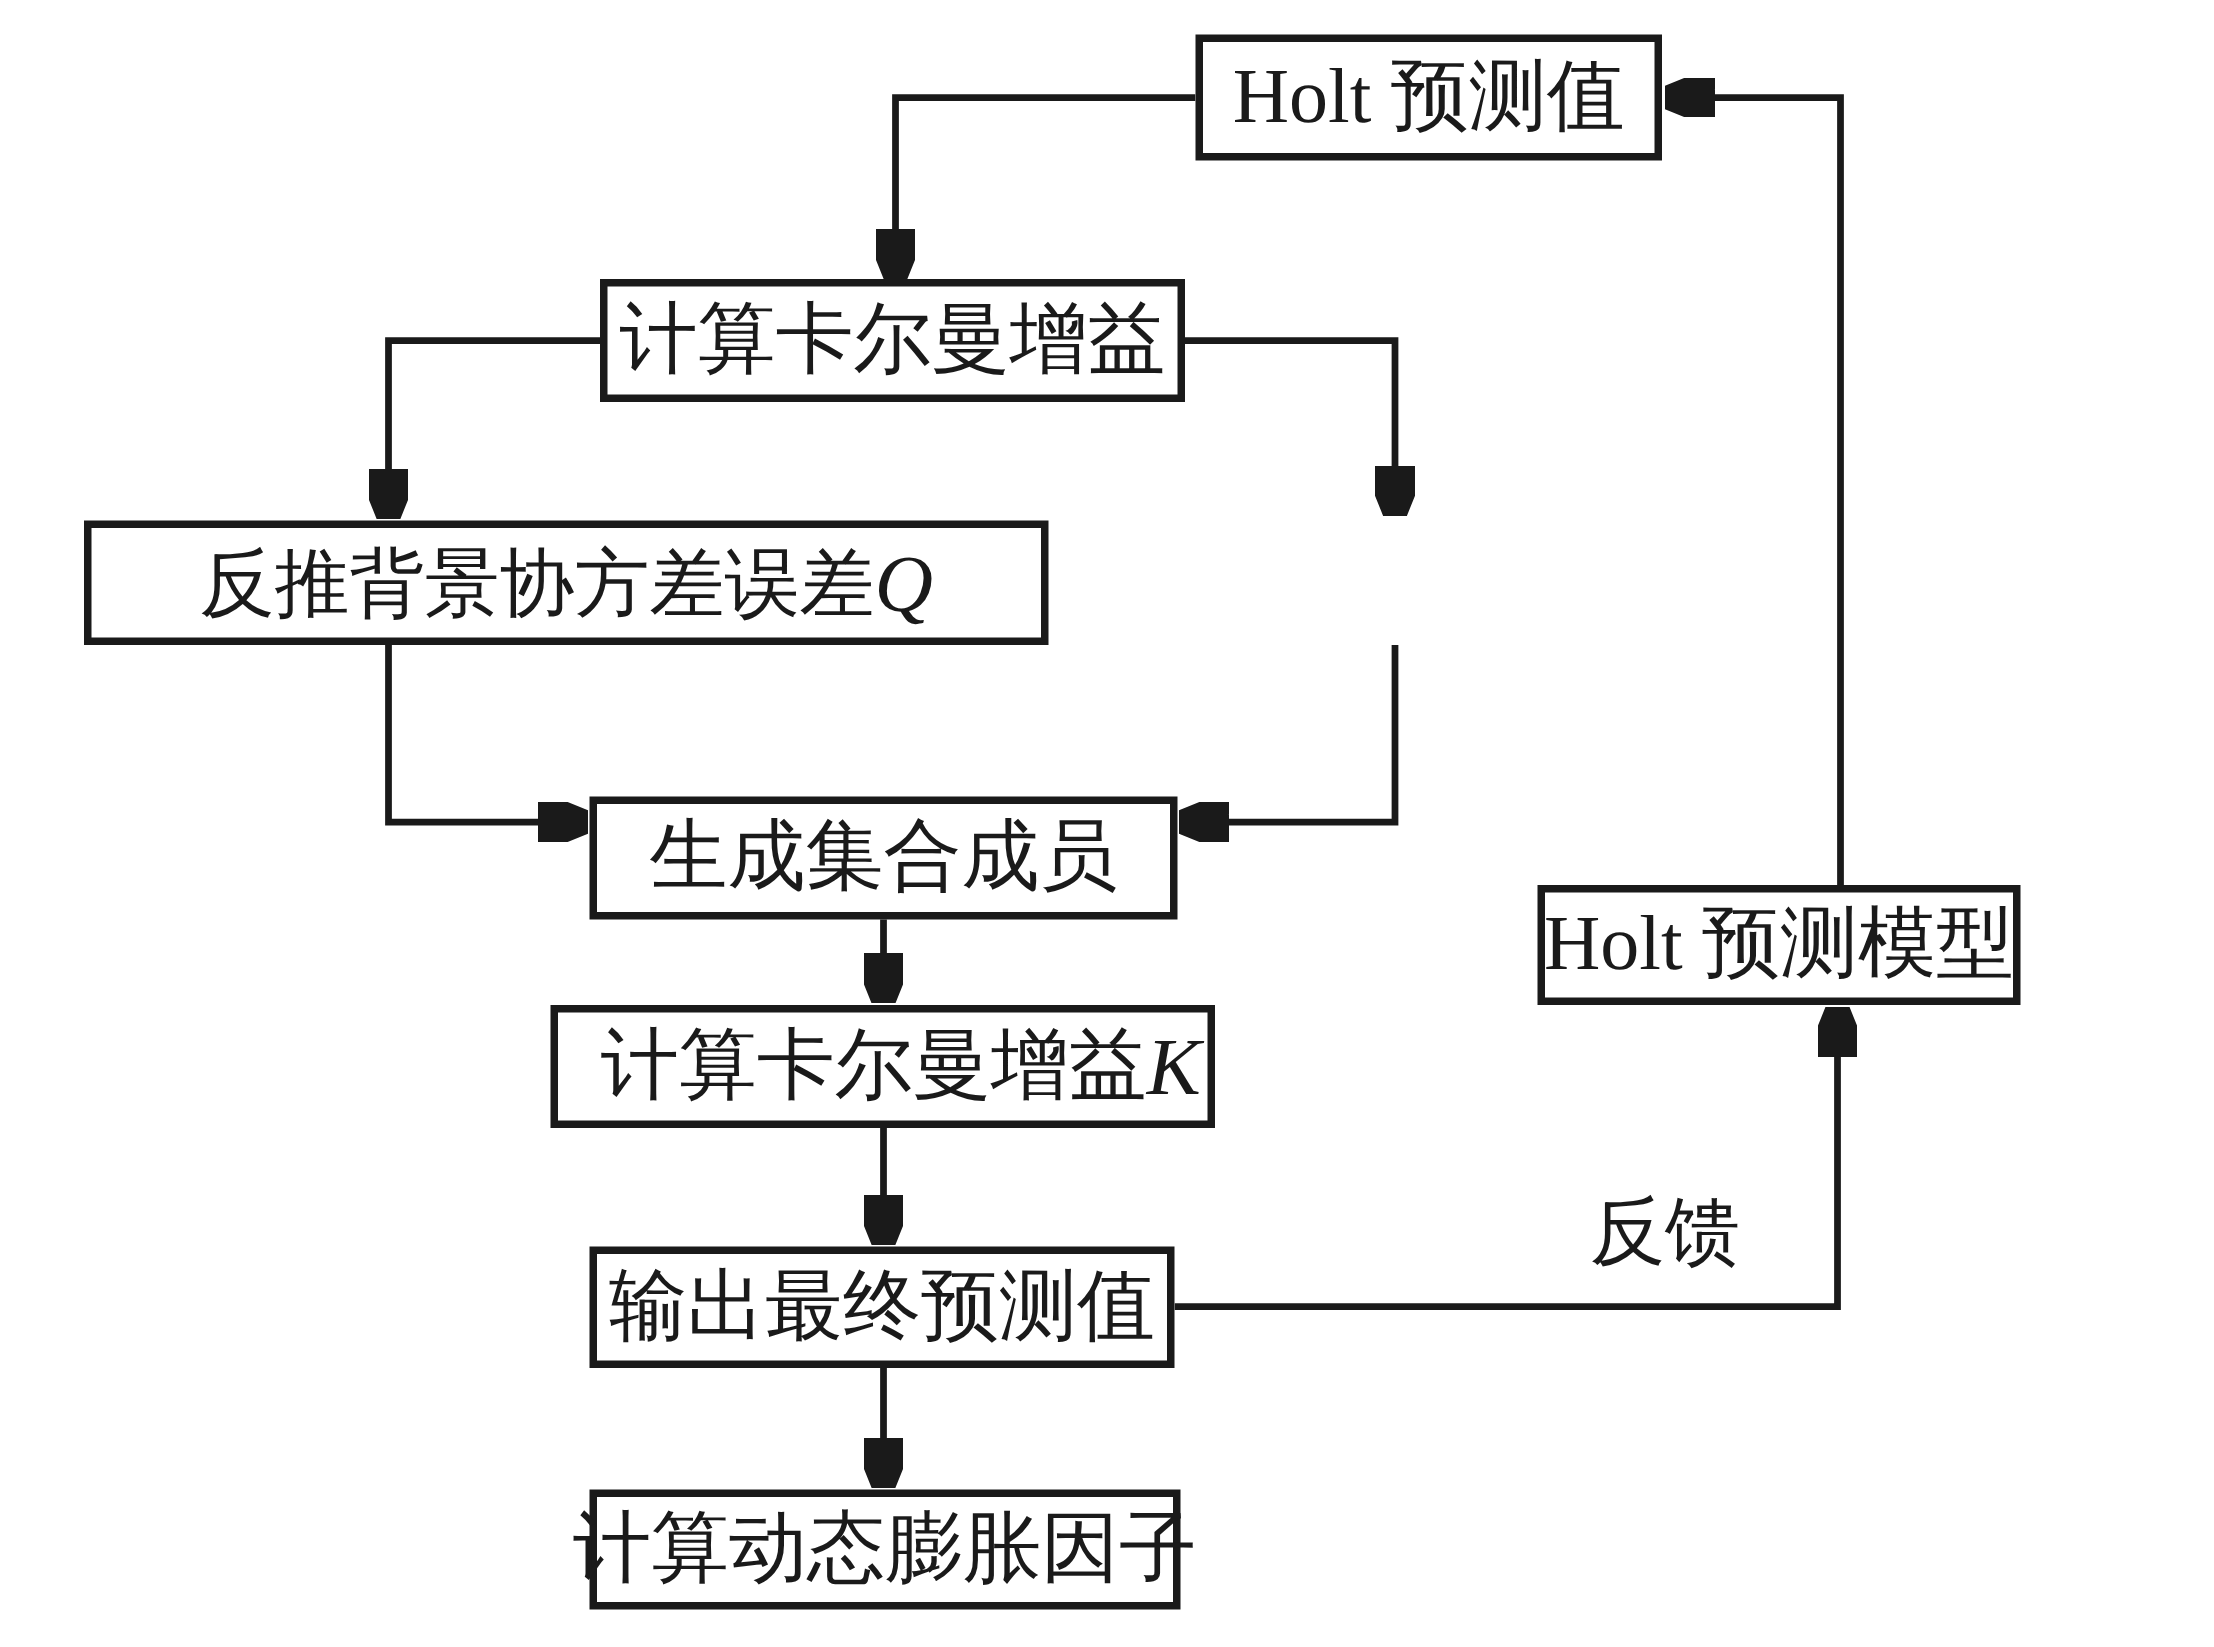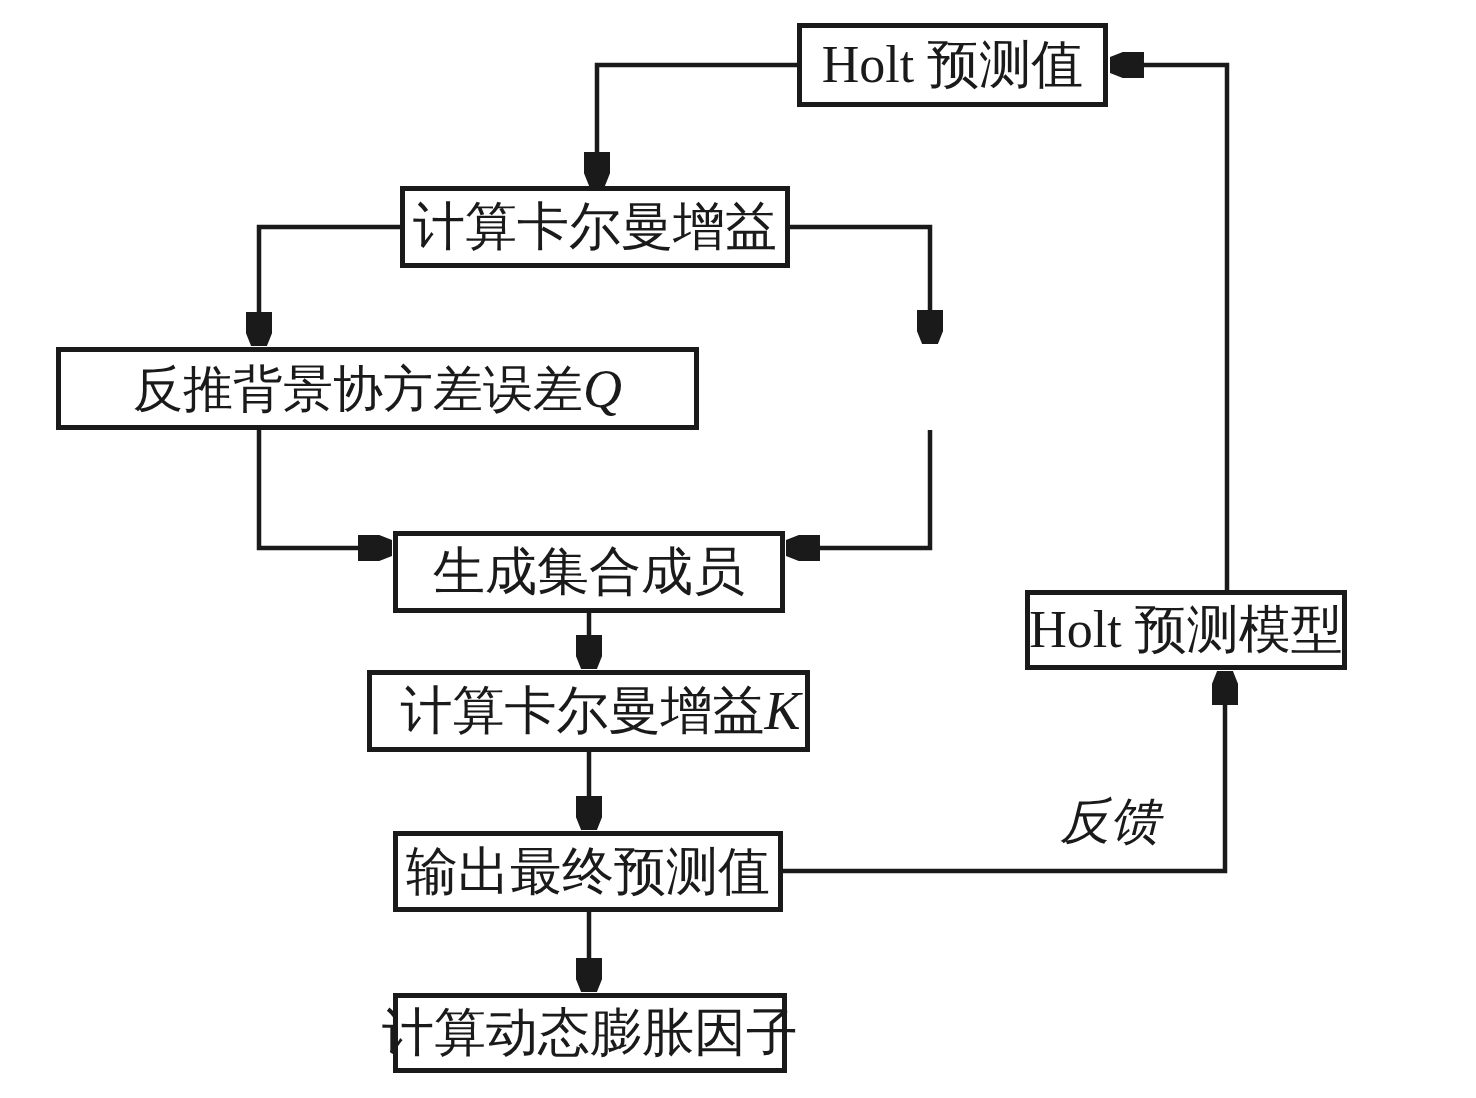--- a/index.html
+++ b/index.html
@@ -57,21 +57,20 @@
   #n-holt-model   { left: 1025px; top: 590px;  width: 322px; height: 80px; }
   .edge-label {
     position: absolute;
     left: 1030px;
     top: 796px;
     width: 160px;
     text-align: center;
     font-size: 50px;
     line-height: 1;
     white-space: nowrap;
-    font-style: italic;
   }
 </style>
 </head>
 <body>
 
 <div class="canvas">
 
   <svg class="wires" viewBox="0 0 1476 1098" xmlns="http://www.w3.org/2000/svg">
     <defs>
       <marker id="arrow" viewBox="0 0 10 8" refX="9.5" refY="4" markerWidth="7.4" markerHeight="5.9" orient="auto-start-reverse" markerUnits="strokeWidth">

